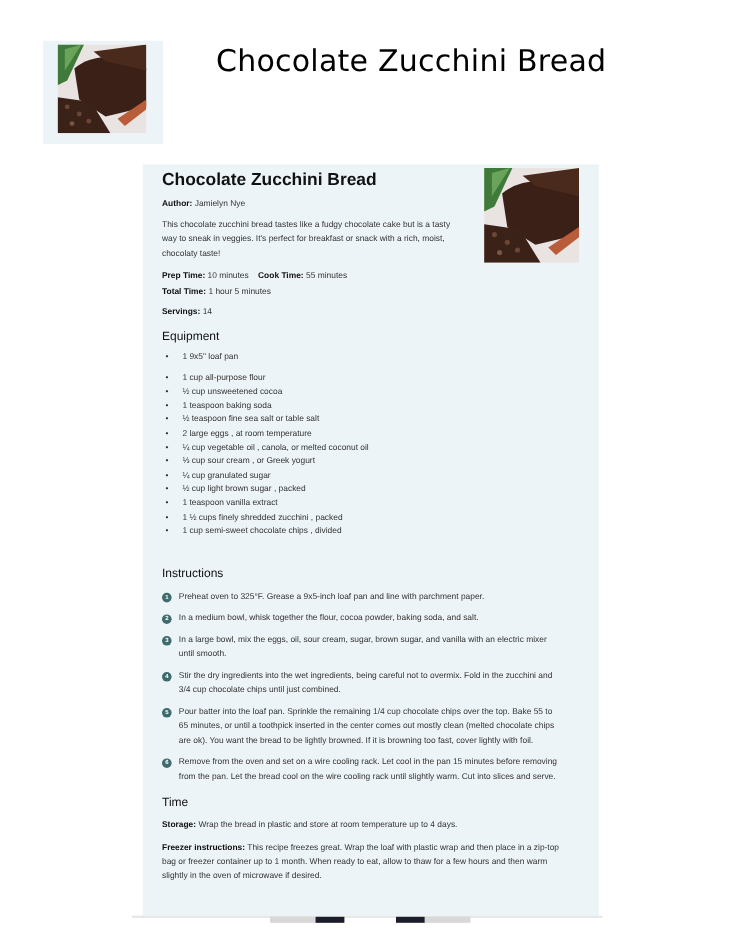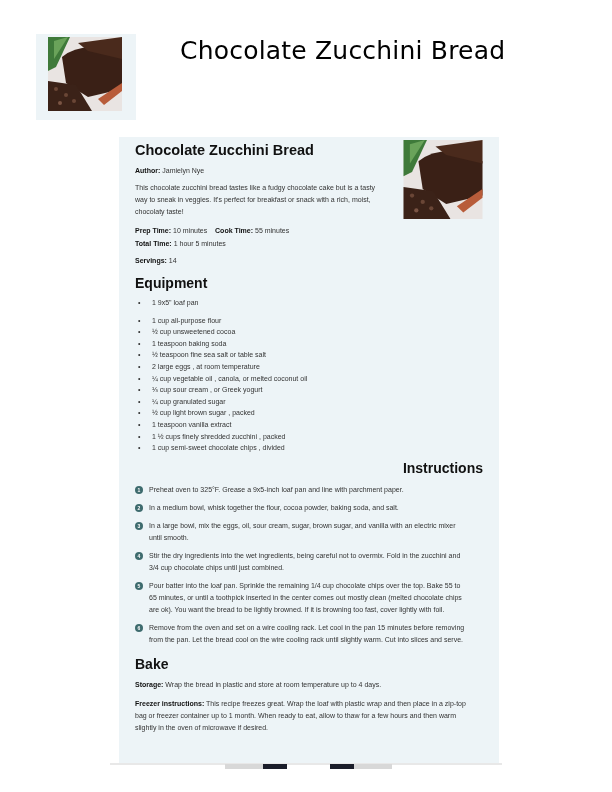--- a/index.html
+++ b/index.html
@@ -26,21 +26,21 @@
     .card-img {
       position: absolute; right: 16px; top: 3px; width: 80px; height: 79px;
     }
     .recipe-title { font-size: 14.5px; font-weight: bold; color: #111; margin-top: 0px; }
     .meta { font-size: 7px; color: #333; margin-top: 8px; line-height: 10px; }
     .meta b { color: #111; }
     .desc { font-size: 7px; line-height: 12px; color: #333; margin-top: 6px; width: 250px; }
     .times { font-size: 7px; color: #333; margin-top: 6px; line-height: 13px; }
     .times b { color: #111; }
     .servings { font-size: 7px; color: #333; margin-top: 4px; }
-    .section-h { font-size: 14px; font-weight: bold; color: #111; margin-top: 11px; }
+    .section-h { font-size: 10px; font-weight: normal; color: #111; margin-top: 11px; }
     ul.list { list-style: none; margin-top: 6px; padding-left: 2px; }
     ul.list li { font-size: 7px; color: #333; line-height: 11.6px; position: relative; padding-left: 15px; }
     ul.list li::before { content: "•"; position: absolute; left: 1px; top: 0; font-size: 7px; color: #333; }
     ol.steps { list-style: none; margin-top: 8px; }
     ol.steps li { position: relative; padding-left: 14px; font-size: 7px; line-height: 12px; color: #333; margin-bottom: 6px; padding-right: 14px; }
     .step-num {
       position: absolute; left: 0; top: 2px; width: 8px; height: 8px; border-radius: 50%;
       background: #3e6b6e; color: #fff; font-size: 5px; line-height: 8px; text-align: center; font-weight: bold;
     }
     .note { font-size: 7px; color: #333; line-height: 12px; margin-top: 7px; padding-right: 8px; }
@@ -121,21 +121,21 @@
     <li>2 large eggs , at room temperature</li>
     <li>¼ cup vegetable oil , canola, or melted coconut oil</li>
     <li>⅓ cup sour cream , or Greek yogurt</li>
     <li>¼ cup granulated sugar</li>
     <li>½ cup light brown sugar , packed</li>
     <li>1 teaspoon vanilla extract</li>
     <li>1 ½ cups finely shredded zucchini , packed</li>
     <li>1 cup semi-sweet chocolate chips , divided</li>
   </ul>
 
-  <div class="section-h" style="margin-top:6px;text-align:right;">Instructions</div>
+  <div class="section-h" style="margin-top:24px;">Instructions</div>
   <ol class="steps">
     <li>
       <span class="step-num">1</span>
       <span>Preheat oven to 325°F. Grease a 9x5-inch loaf pan and line with parchment paper.</span>
     </li>
     <li>
       <span class="step-num">2</span>
       <span>In a medium bowl, whisk together the flour, cocoa powder, baking soda, and salt.</span>
     </li>
     <li>
@@ -149,21 +149,21 @@
     <li>
       <span class="step-num">5</span>
       <span>Pour batter into the loaf pan. Sprinkle the remaining 1/4 cup chocolate chips over the top. Bake 55 to 65 minutes, or until a toothpick inserted in the center comes out mostly clean (melted chocolate chips are ok). You want the bread to be lightly browned. If it is browning too fast, cover lightly with foil.</span>
     </li>
     <li>
       <span class="step-num">6</span>
       <span>Remove from the oven and set on a wire cooling rack. Let cool in the pan 15 minutes before removing from the pan. Let the bread cool on the wire cooling rack until slightly warm. Cut into slices and serve.</span>
     </li>
   </ol>
 
-  <div class="section-h" style="margin-top:10px;">Bake</div>
+  <div class="section-h" style="margin-top:10px;">Time</div>
   <div class="note">
     <b>Storage:</b>
     <span>Wrap the bread in plastic and store at room temperature up to 4 days.</span>
   </div>
   <div class="note">
     <b>Freezer instructions:</b>
     <span>This recipe freezes great. Wrap the loaf with plastic wrap and then place in a zip-top bag or freezer container up to 1 month. When ready to eat, allow to thaw for a few hours and then warm slightly in the oven of microwave if desired.</span>
   </div>
 </div>
 

